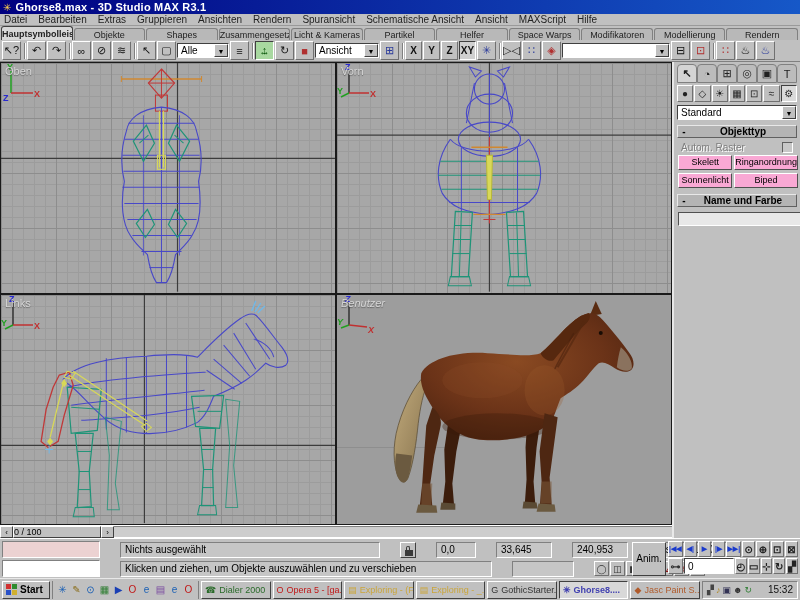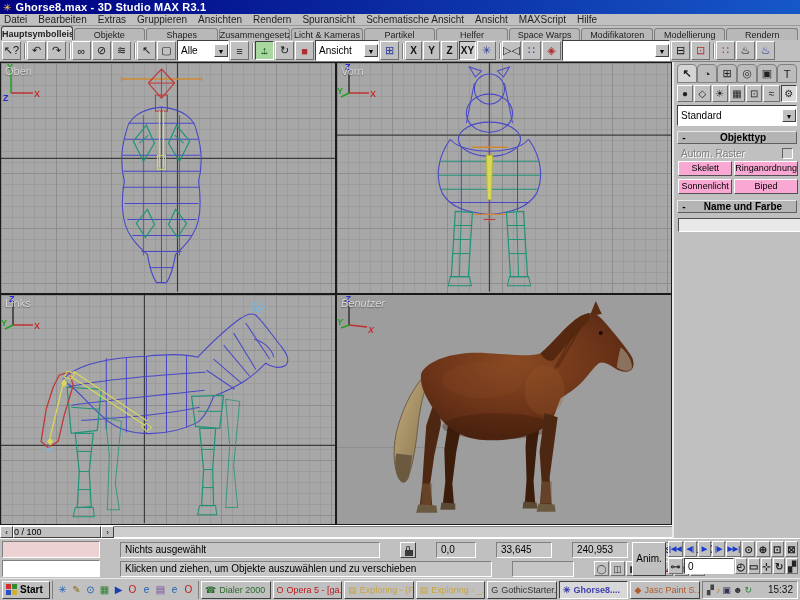--- a/index.html
+++ b/index.html
@@ -30,21 +30,21 @@
   .tbi .g { pointer-events:none; }
   .tbi.sep { width:4px; border:none; background:none; }
   .tbi.sep:before { content:""; display:block; width:1px; height:16px; background:#808080; box-shadow:1px 0 0 #fff; }
   .tbi.toolactive { background:#a8d8a0; border-top-color:#404040; border-left-color:#404040; border-right-color:#fff; border-bottom-color:#fff; }
   .tbi.pressed { background:#d0d0d0; border-top-color:#404040; border-left-color:#404040; border-right-color:#fff; border-bottom-color:#fff; }
   .tbi.redglyph { color:#b03030; }
   .tbi.blueglyph { color:#2a3a9a; }
   .tbi.movecross:after { content:"↕"; position:absolute; inset:0; text-align:center; line-height:17px; color:#0a560a; }
   .tbi.movecross { color:#0a560a; }
   .tbi.axisbtn { width:17px; font-weight:bold; font-size:10px; }
-  .dropdown { height:21px; display:flex; align-items:center; background:#fff; border-top:1px solid #404040; border-left:1px solid #404040; border-right:1px solid #fff; border-bottom:1px solid #fff; font-size:10px; padding-left:3px; flex:none; }
+  .dropdown { height:15px; display:flex; align-items:center; background:#fff; border-top:1px solid #404040; border-left:1px solid #404040; border-right:1px solid #fff; border-bottom:1px solid #fff; font-size:10px; padding-left:3px; flex:none; }
   .dropdown .dd-arrow { margin-left:auto; width:14px; height:13px; background:#c0c0c0; border-top:1px solid #fff; border-left:1px solid #fff; border-right:1px solid #404040; border-bottom:1px solid #404040; text-align:center; font-size:7px; line-height:13px; }
 
   
   .main-row { display:flex; height:476px; }
   .vp-col { width:672px; }
   .vp-grid { width:672px; height:463px; display:grid; grid-template-columns:1fr 1fr; grid-template-rows:1fr 1fr; gap:2px; background:#1a1a1a; padding:1px; }
   .viewport { position:relative; overflow:hidden; }
   .vp-ortho { background-color:#a7a7a7;
     background-image:
       linear-gradient(#8d8d8d 1px,transparent 1px), linear-gradient(90deg,#8d8d8d 1px,transparent 1px),

